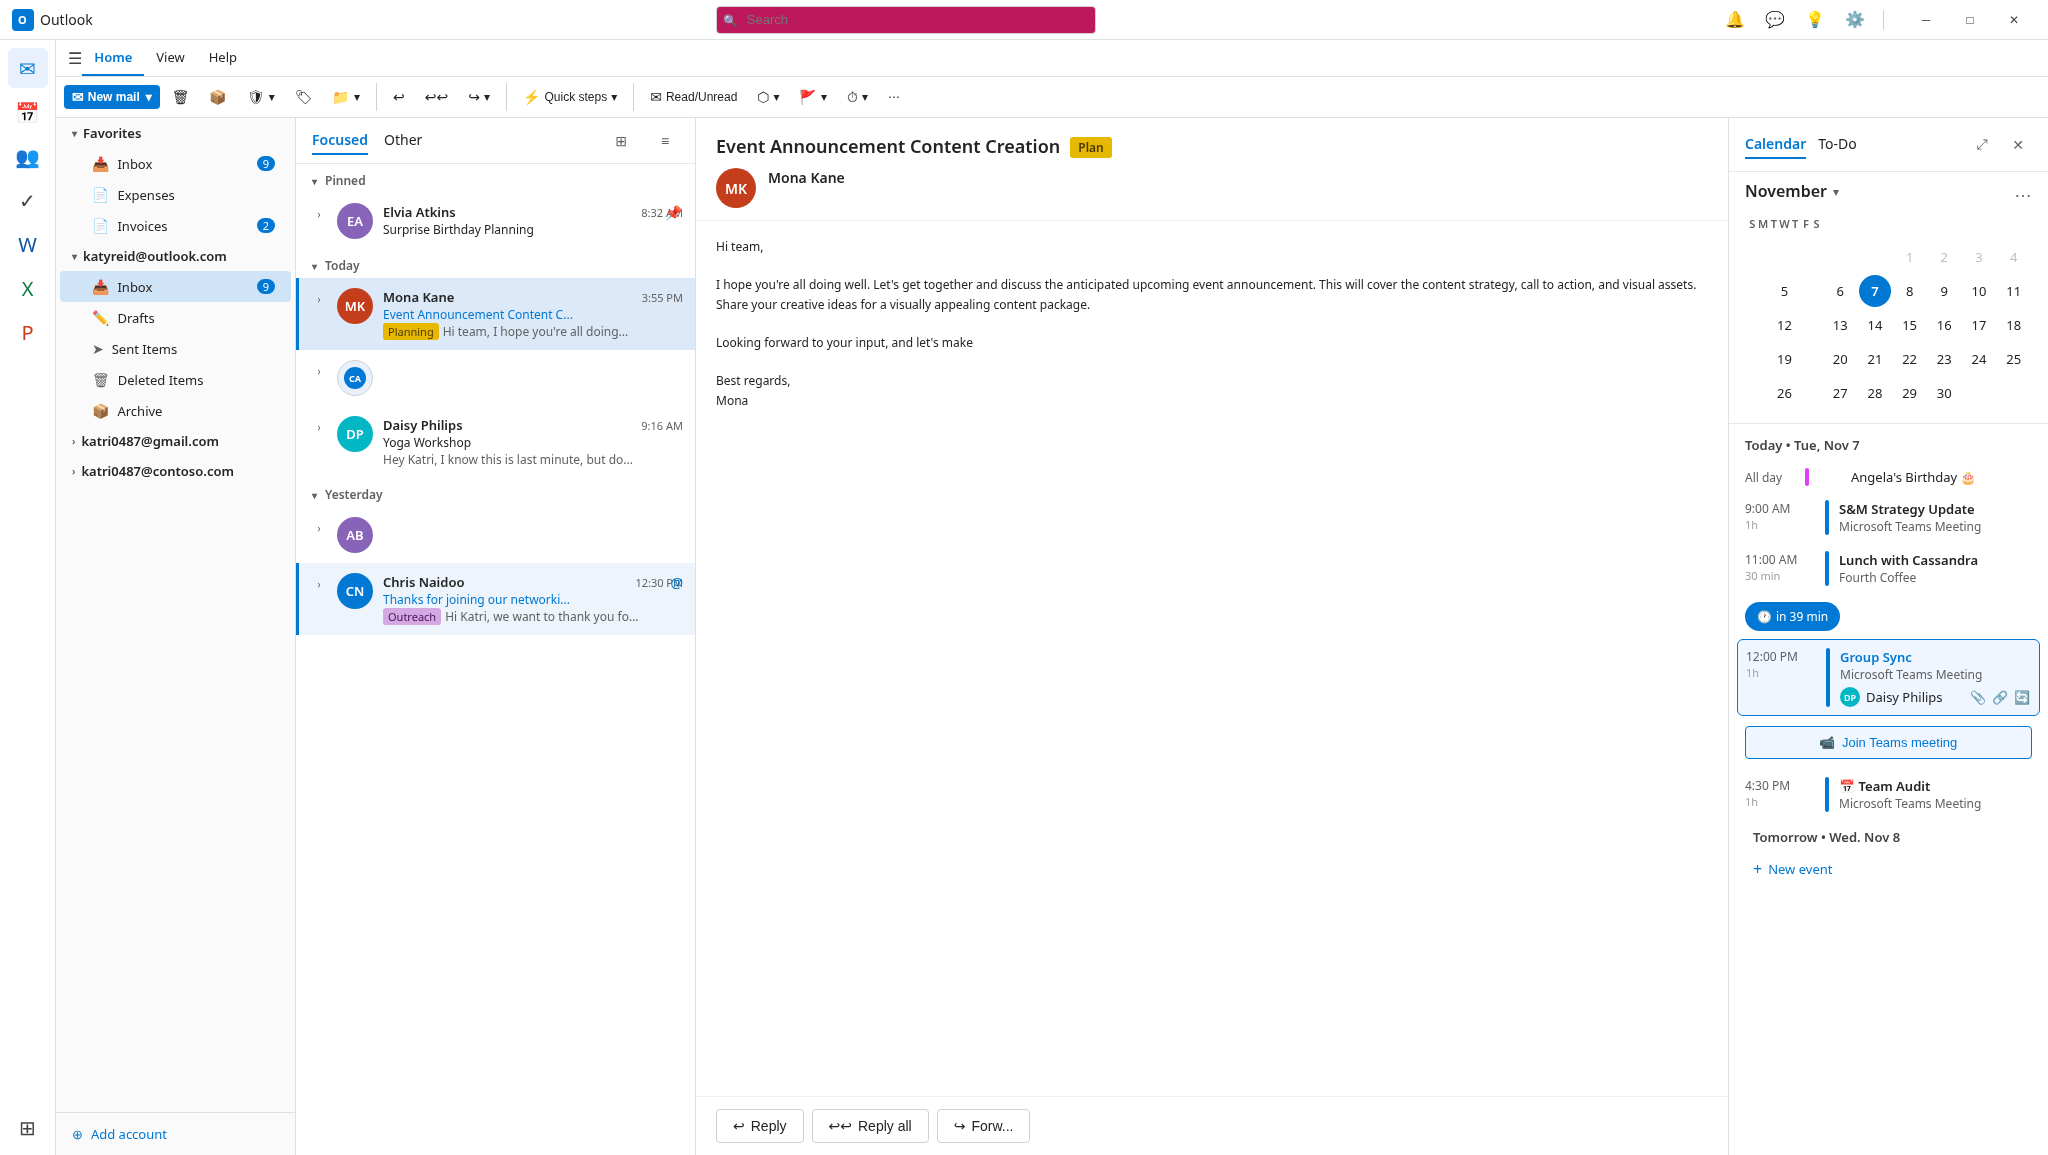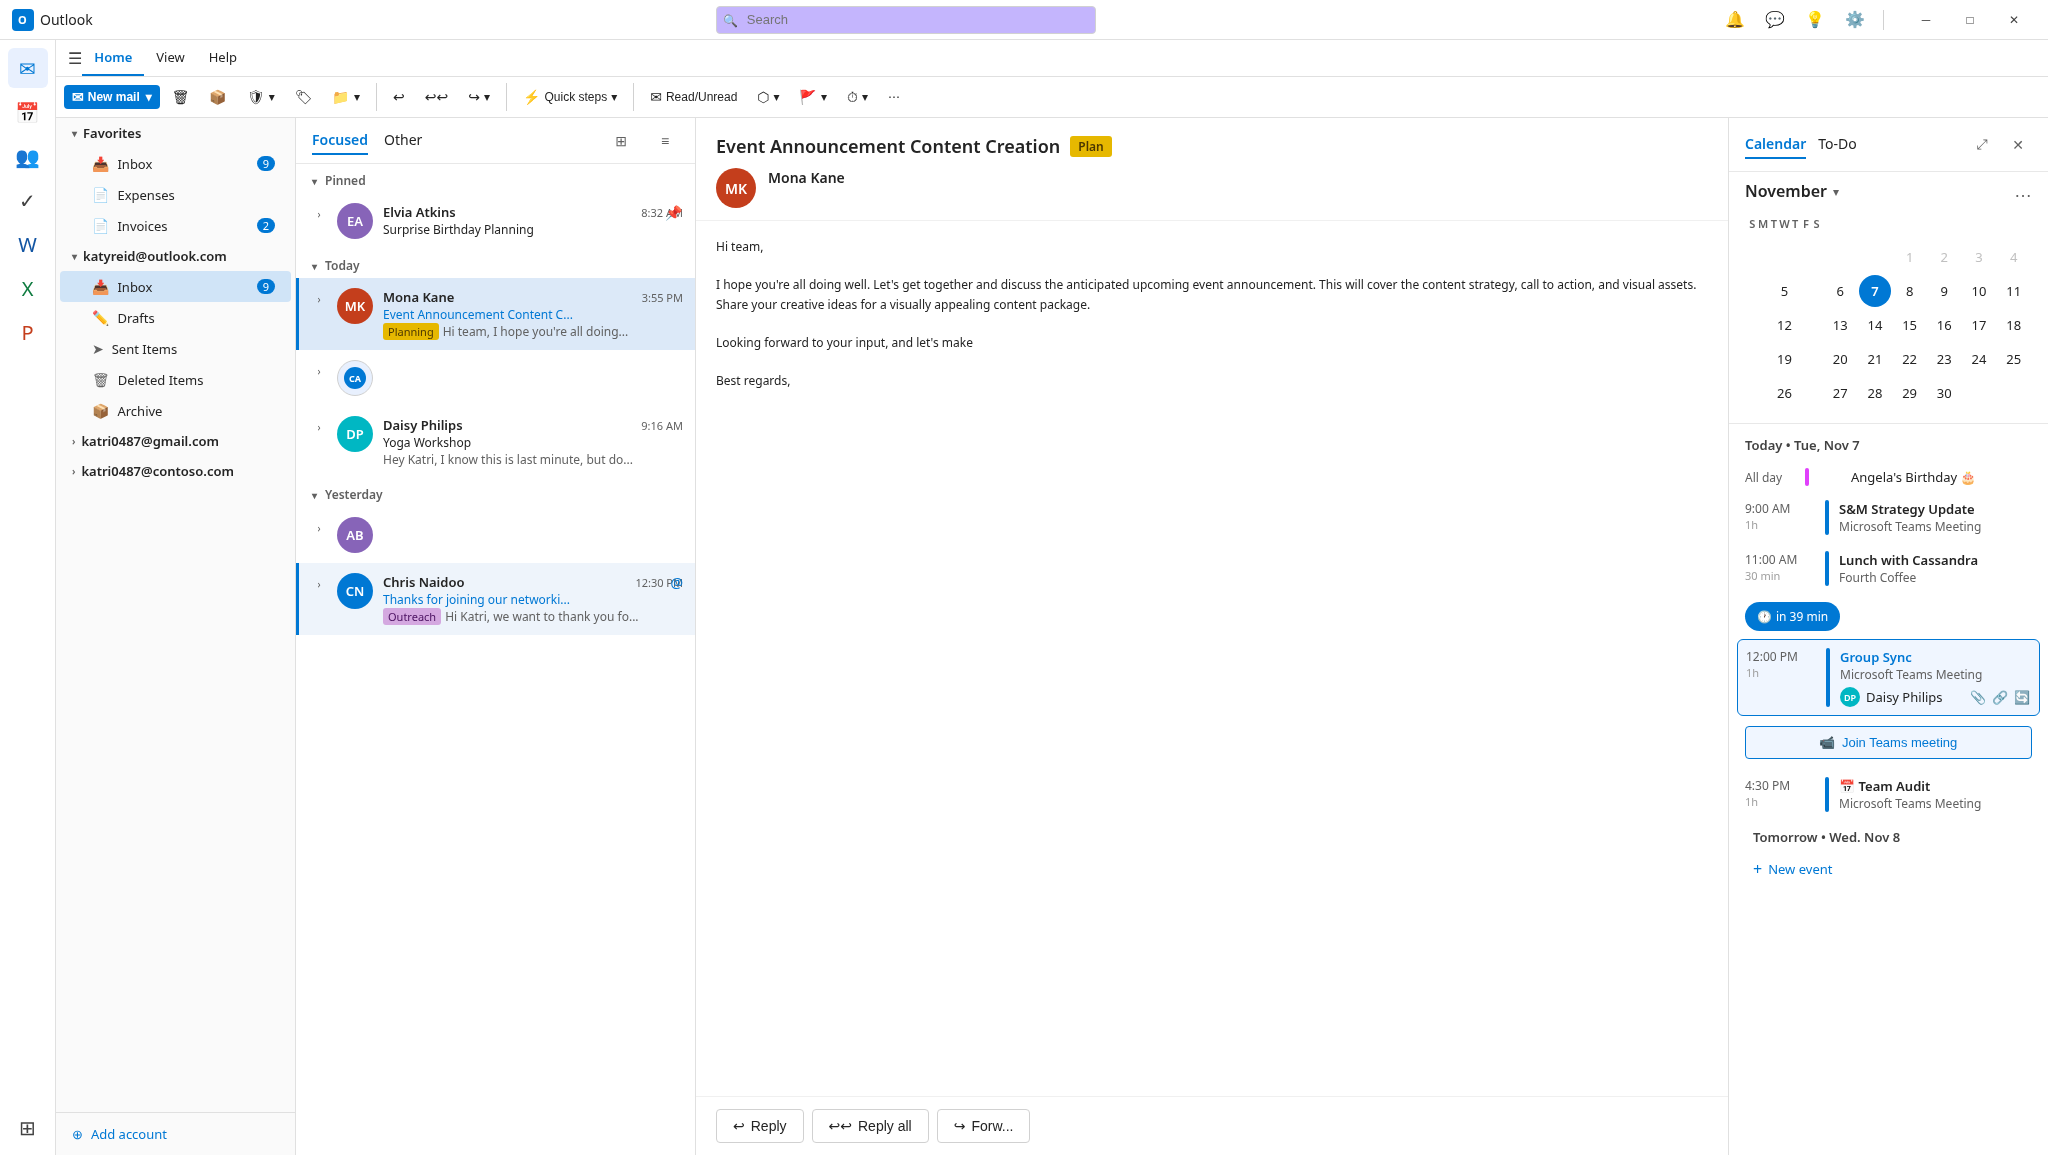--- a/index.html
+++ b/index.html
@@ -3,21 +3,21 @@
   <meta charset="utf-8">
   <style>
     * { box-sizing: border-box; margin: 0; padding: 0; }
     body { font-family: 'Segoe UI', system-ui, sans-serif; background: #f3f3f3; font-size: 13px; color: #242424; overflow: hidden; width: 2048px; height: 1155px; }
 
     
     .titlebar { display: flex; align-items: center; background: #fff; height: 40px; padding: 0 12px; border-bottom: 1px solid #e0e0e0; }
     .titlebar-logo { display: flex; align-items: center; gap: 6px; font-size: 14px; color: #242424; }
     .titlebar-logo .logo-icon { width: 22px; height: 22px; background: #0078d4; border-radius: 4px; display: flex; align-items: center; justify-content: center; color: white; font-size: 13px; font-weight: bold; }
     .titlebar-search { flex: 1; display: flex; justify-content: center; }
-    .titlebar-search input { width: 380px; height: 28px; border: 1px solid #d1d1d1; border-radius: 4px; padding: 0 10px 0 30px; font-size: 13px; background: #c4b5fd; outline: none; }
+    .titlebar-search input { width: 380px; height: 28px; border: 1px solid #d1d1d1; border-radius: 4px; padding: 0 10px 0 30px; font-size: 13px; background: #be185d; outline: none; }
     .search-wrap { position: relative; }
     .search-wrap .search-icon-inner { position: absolute; left: 8px; top: 50%; transform: translateY(-50%); color: #616161; font-size: 12px; }
     .titlebar-actions { display: flex; align-items: center; gap: 8px; }
     .titlebar-actions .icon-btn { width: 32px; height: 32px; display: flex; align-items: center; justify-content: center; border-radius: 4px; cursor: pointer; font-size: 16px; color: #424242; border: none; background: transparent; }
     .win-controls { display: flex; gap: 0; margin-left: 8px; }
     .win-controls .wbtn { width: 44px; height: 32px; display: flex; align-items: center; justify-content: center; cursor: pointer; font-size: 12px; color: #424242; border: none; background: transparent; }
     .sep { width: 1px; height: 20px; background: #d1d1d1; margin: 0 4px; }
 
     
     .app-layout { display: flex; height: calc(1155px - 40px); }
@@ -77,21 +77,21 @@
     .email-subject.colored { color: #0078d4; }
     .email-preview { font-size: 12px; color: #616161; white-space: nowrap; overflow: hidden; text-overflow: ellipsis; }
     .email-tag { display: inline-block; background: #e6b800; color: #4d3800; border-radius: 3px; padding: 1px 5px; font-size: 11px; margin-right: 4px; }
     .email-tag.outreach { background: #d4a8e0; color: #4a1060; }
     .email-pin-icon { position: absolute; right: 12px; top: 10px; color: #0078d4; font-size: 14px; }
     .email-at-icon { position: absolute; right: 12px; top: 10px; color: #0078d4; font-size: 14px; }
 
     
     .reading-pane { flex: 1; display: flex; flex-direction: column; background: #fff; overflow: hidden; padding: 0; }
     .reading-header { padding: 16px 20px 12px; border-bottom: 1px solid #f0f0f0; }
-    .reading-subject { font-size: 18px; font-weight: 600; margin-bottom: 10px; display: flex; align-items: center; gap: 10px; }
+    .reading-subject { font-size: 18px; font-weight: 600; margin-bottom: 10px; display: flex; align-items: flex-end; gap: 10px; }
     .subject-tag { background: #e6b800; color: #4d3800; border-radius: 3px; padding: 2px 8px; font-size: 12px; }
     .reading-from { display: flex; align-items: flex-start; gap: 12px; }
     .from-avatar { width: 40px; height: 40px; border-radius: 50%; display: flex; align-items: center; justify-content: center; font-weight: 600; font-size: 14px; color: white; flex-shrink: 0; }
     .from-details { flex: 1; }
     .from-name { font-weight: 600; font-size: 14px; }
     .from-to { font-size: 12px; color: #616161; }
     .reading-body { flex: 1; padding: 16px 20px; overflow-y: auto; font-size: 12px; line-height: 1.6; color: #242424; }
     .reading-actions { display: flex; align-items: center; gap: 8px; padding: 12px 20px; border-top: 1px solid #f0f0f0; }
     .action-btn { display: flex; align-items: center; gap: 6px; padding: 8px 16px; border: 1px solid #d1d1d1; border-radius: 4px; cursor: pointer; font-size: 14px; background: white; color: #242424; }
 
@@ -461,20 +461,21 @@
             </div>
           </div>
           <div class="reading-body">
             <p>Hi team,</p>
             <br>
             <p>I hope you're all doing well. Let's get together and discuss the anticipated upcoming event announcement. This will cover the content strategy, call to action, and visual assets. Share your creative ideas for a visually appealing content package.</p>
             <br>
             <p>Looking forward to your input, and let's make</p>
             <br>
             <p>Best regards,</p>
+            <p>Mona</p>
           </div>
           <div class="reading-actions">
             <button class="action-btn">
               <span>↩</span>
               <span>Reply</span>
             </button>
             <button class="action-btn">
               <span>↩↩</span>
               <span>Reply all</span>
             </button>

